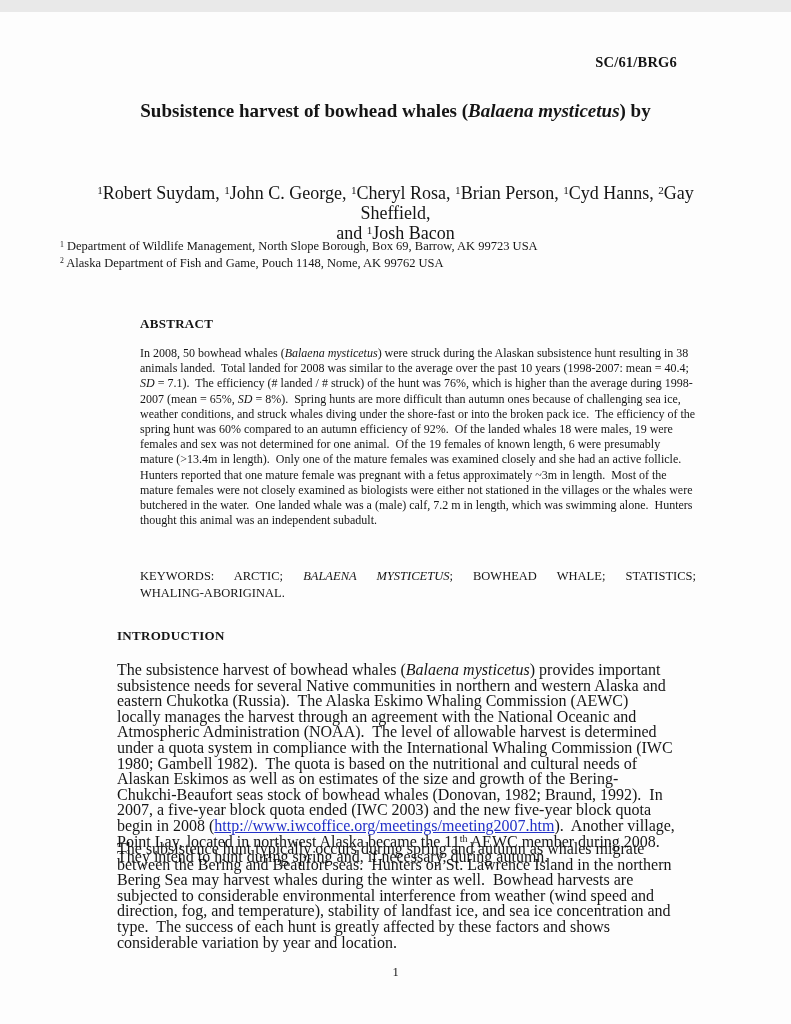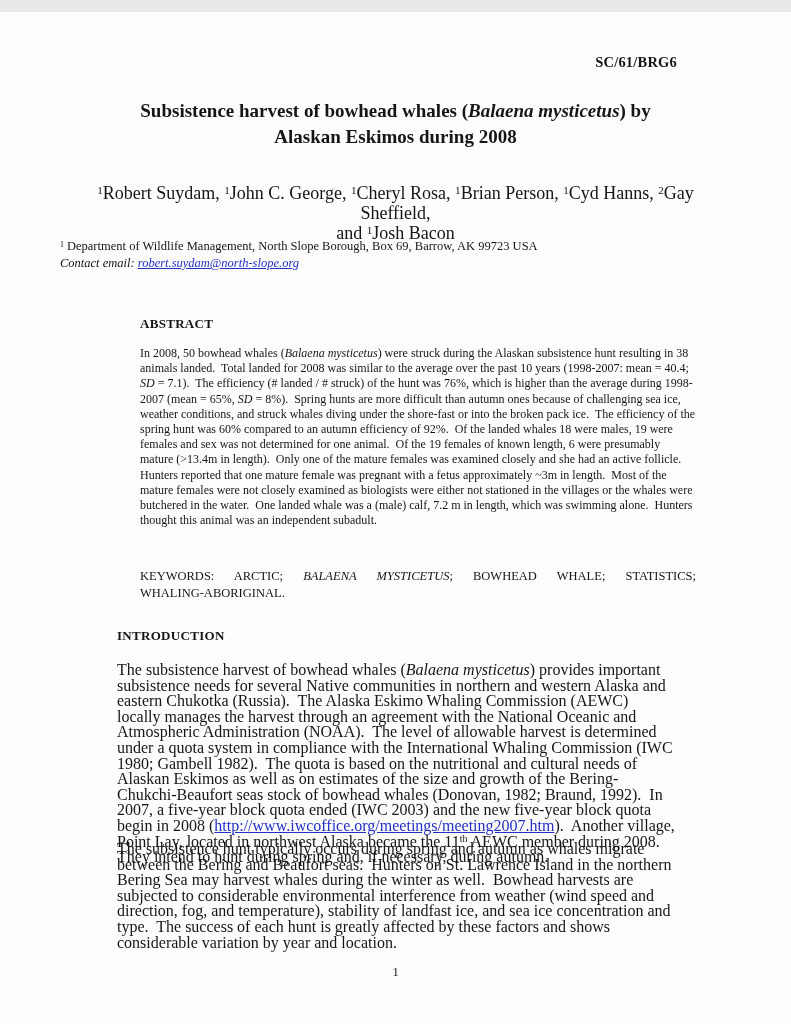--- a/index.html
+++ b/index.html
@@ -107,27 +107,27 @@
   .seg-u { text-decoration: underline; }
   a.seg-link { color: var(--link, #2230c8); cursor: pointer; }
 </style>
 </head>
 <body>
 
 <div class="page">
 
   <div class="doc-ref">SC/61/BRG6</div>
 
-  <h1 class="title"><span>Subsistence harvest of bowhead whales (</span><span class="seg-i">Balaena mysticetus</span><span>) by</span><br><span>Alaskan Eskimos during 2008</span></h1>
+  <h1 class="title"><span>Subsistence harvest of bowhead whales (</span><span class="seg-i">Balaena mysticetus</span><span>) by</span><br></h1>
 
   <div class="authors"><sup class="seg-sup">1</sup><span>Robert Suydam, </span><sup class="seg-sup">1</sup><span>John C. George, </span><sup class="seg-sup">1</sup><span>Cheryl Rosa, </span><sup class="seg-sup">1</sup><span>Brian Person, </span><sup class="seg-sup">1</sup><span>Cyd Hanns, </span><sup class="seg-sup">2</sup><span>Gay Sheffield,</span><br><span>and </span><sup class="seg-sup">1</sup><span>Josh Bacon</span></div>
 
   <div class="affils">
     <div><sup class="seg-sup">1</sup><span> Department of Wildlife Management, North Slope Borough, Box 69, Barrow, AK 99723 USA</span></div>
-    <div><span class="seg-i">Contact email: </span><a href="#" class="seg-i seg-link seg-u">robert.suydam@north-slope.org</a></div>
+    <div><sup class="seg-sup">2</sup><span> Alaska Department of Fish and Game, Pouch 1148, Nome, AK 99762 USA</span></div>
   </div>
 
   <div class="section-heading abstract-heading">ABSTRACT</div>
 
   <div class="abstract-body"><span>In 2008, 50 bowhead whales (</span><span class="seg-i">Balaena mysticetus</span><span>) were struck during the Alaskan subsistence hunt resulting in 38 animals landed.  Total landed for 2008 was similar to the average over the past 10 years (1998-2007: mean = 40.4; </span><span class="seg-i">SD</span><span> = 7.1).  The efficiency (# landed / # struck) of the hunt was 76%, which is higher than the average during 1998-2007 (mean = 65%, </span><span class="seg-i">SD</span><span> = 8%).  Spring hunts are more difficult than autumn ones because of challenging sea ice, weather conditions, and struck whales diving under the shore-fast or into the broken pack ice.  The efficiency of the spring hunt was 60% compared to an autumn efficiency of 92%.  Of the landed whales 18 were males, 19 were females and sex was not determined for one animal.  Of the 19 females of known length, 6 were presumably mature (&gt;13.4m in length).  Only one of the mature females was examined closely and she had an active follicle.  Hunters reported that one mature female was pregnant with a fetus approximately ~3m in length.  Most of the mature females were not closely examined as biologists were either not stationed in the villages or the whales were butchered in the water.  One landed whale was a (male) calf, 7.2 m in length, which was swimming alone.  Hunters thought this animal was an independent subadult.</span></div>
 
   <div class="keywords"><span>KEYWORDS: ARCTIC; </span><span class="seg-i">BALAENA MYSTICETUS</span><span>; BOWHEAD WHALE; STATISTICS; WHALING-ABORIGINAL.</span></div>
 
   <div class="section-heading intro-heading">INTRODUCTION</div>
 

